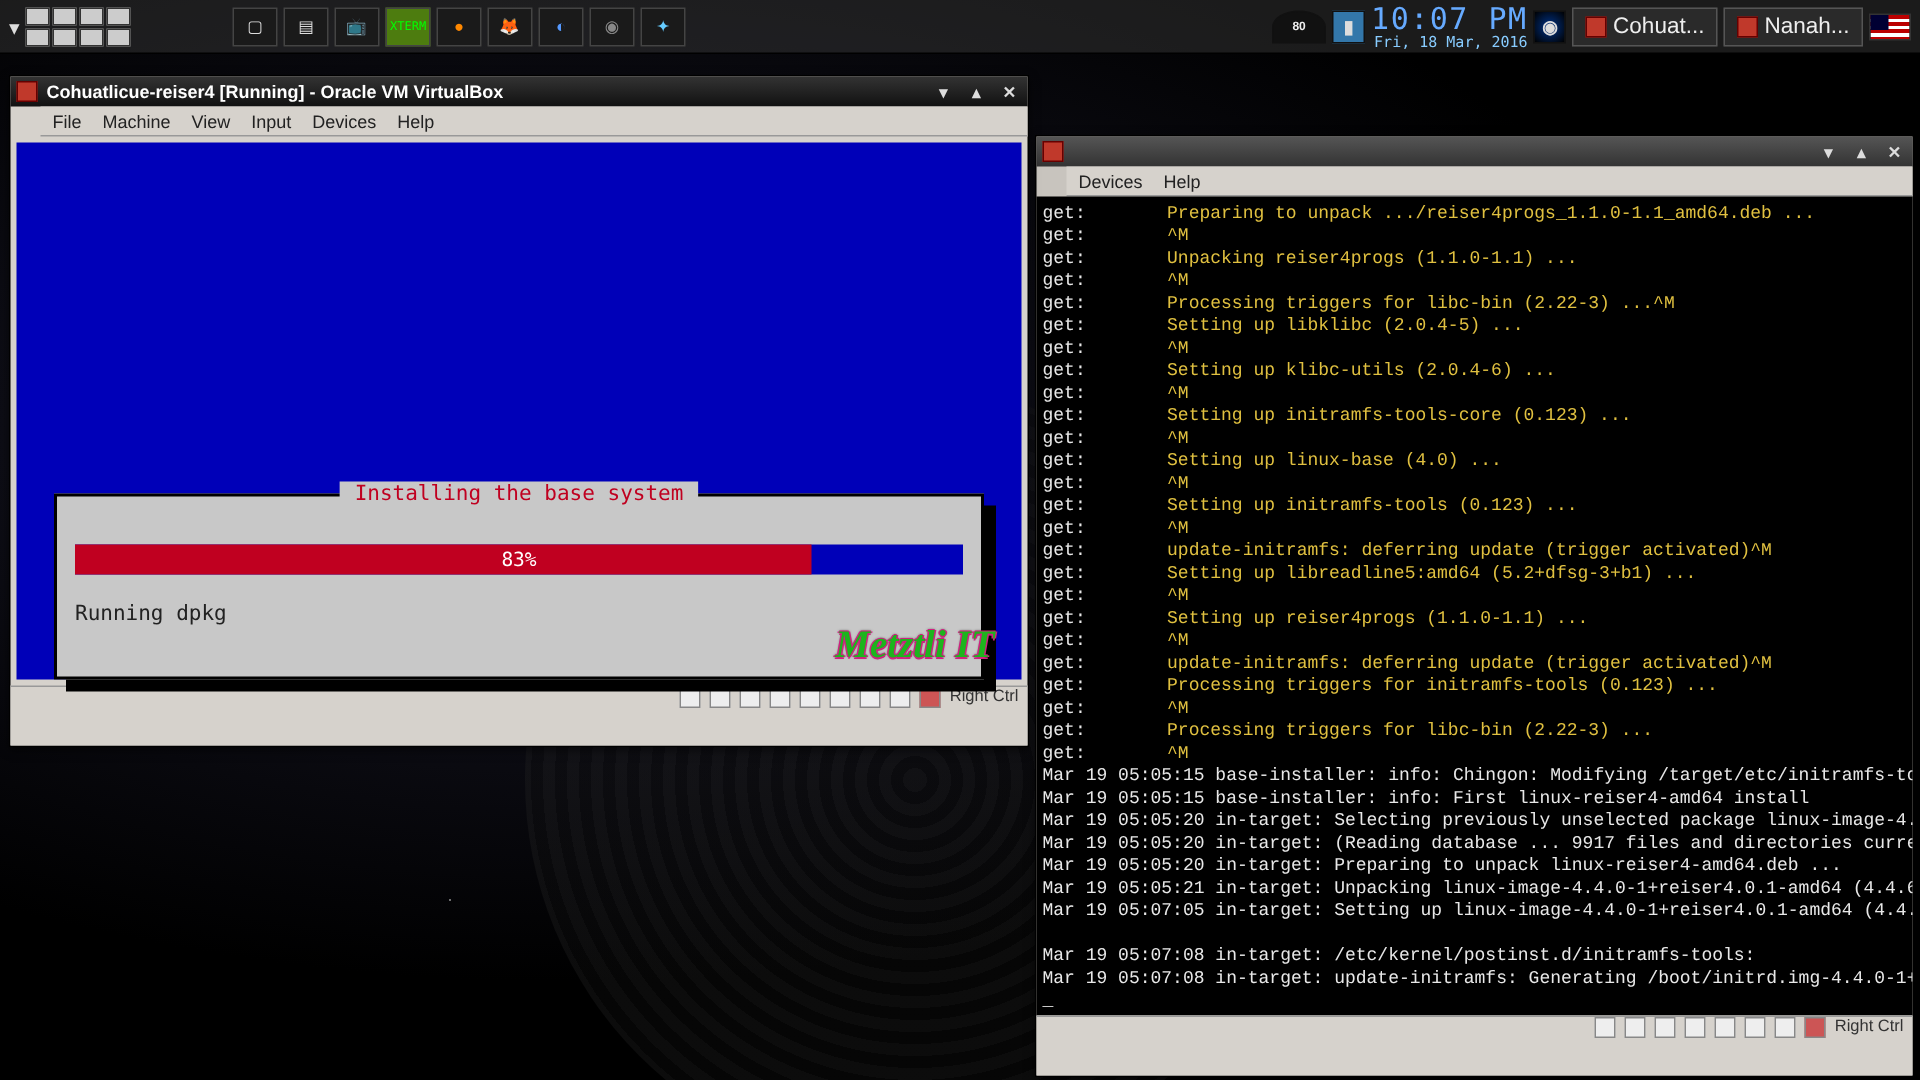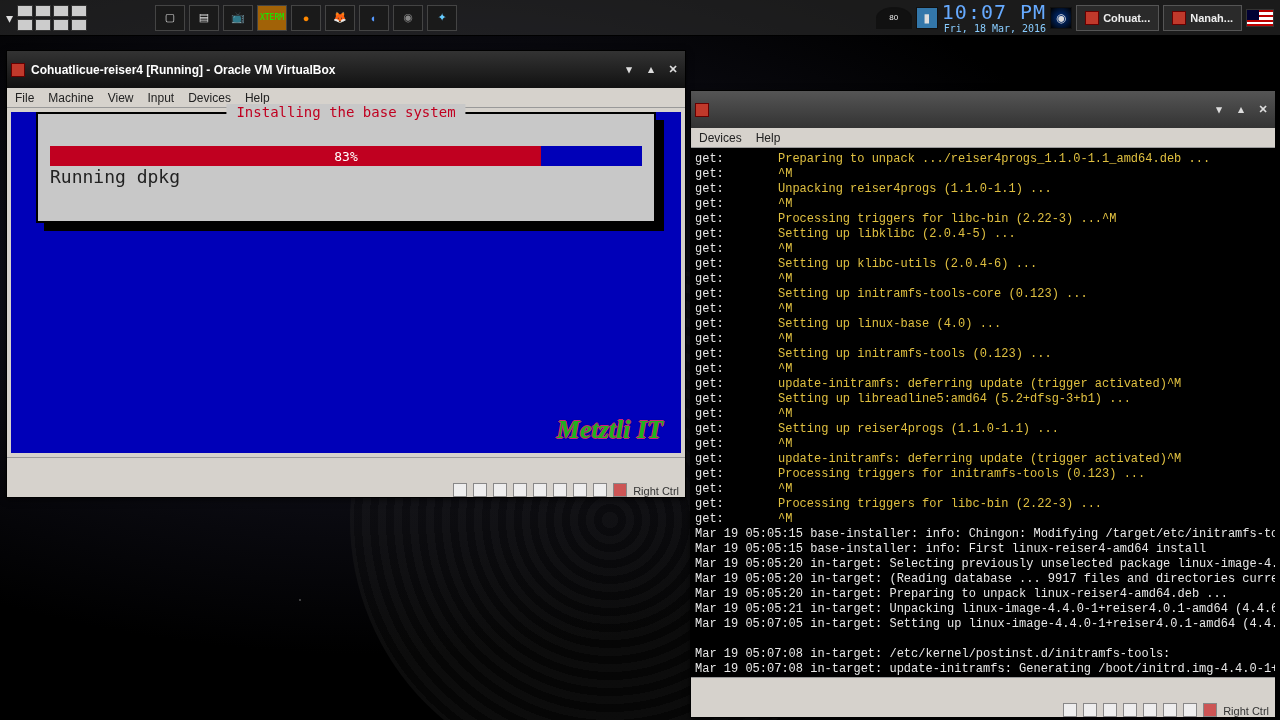--- a/index.html
+++ b/index.html
@@ -39,96 +39,97 @@
     background: rgba(60,60,60,.45);
     border-bottom:1px solid #000;
     display:flex; align-items:center; gap:4px; padding:0 6px;
     font-size:11px; color:#ddd;
   }
   .taskbar .spacer { flex:1; }
   .taskbar .appicon {
     width:22px; height:22px; background:#333; border:1px solid #111;
     display:inline-flex; align-items:center; justify-content:center;
     font-size:12px;
+    font-weight:bold;
   }
   .taskbar .launcher {
     width:30px; height:26px; background:#1a1a1a; border:1px solid #444;
     display:flex; align-items:center; justify-content:center;
   }
   .taskbar .clock { text-align:right; line-height:1.1; color:#6af; font-family:monospace;}
   .taskbar .clock .time { font-size:20px; letter-spacing:1px;}
   .taskbar .taskbtn {
     height:26px; padding:0 8px; background:#2a2a2a; border:1px solid #555;
-    display:flex; align-items:center; gap:4px; font-size:11px; color:#eee;
-    max-width:110px; overflow:hidden; white-space:nowrap;font-weight:bold;
+    display:flex; align-items:center; gap:4px; font-size:15px; color:#eee;
+    max-width:110px; overflow:hidden; white-space:nowrap;
   }
   .taskbar .flag {
     width:28px; height:18px;
     background: linear-gradient(#b00 0 15%, #fff 15% 30%, #b00 30% 45%, #fff 45% 60%, #b00 60% 75%, #fff 75% 90%, #b00 90% 100%);
     position:relative; border:1px solid #333;
   }
   .taskbar .flag::before { content:""; position:absolute; left:0; top:0; width:12px; height:10px; background:#003;}
   .mini-grid { display:grid; grid-template-columns:repeat(4,16px); grid-template-rows:repeat(2,12px); gap:2px; }
   .mini-grid span { background:#ccc; border:1px solid #333;}
 
   
   .window {
     position:absolute;
     background:#d6d2cc;
     border:1px solid #000;
     box-shadow: 0 2px 6px rgba(0,0,0,.6);
     display:flex; flex-direction:column;
   }
   .titlebar {
-    height:37px; background:linear-gradient(#333,#111);
+    height:20px; background:linear-gradient(#333,#111);
     color:#fff; font:bold 12px sans-serif;
     display:flex; align-items:center; padding:0 4px; gap:6px;
   }
   .titlebar .t-spacer{flex:1}
   .titlebar .wbtn{
     width:16px;height:14px;color:#ddd;font-size:11px;
     display:flex;align-items:center;justify-content:center; cursor:pointer;
   }
   .title-icon{width:14px;height:14px;background:#c0392b;border:1px solid #600;}
   .menubar {
     height:20px; background:#d6d2cc; border-bottom:1px solid #999;
     display:flex; align-items:center; gap:14px; padding:0 8px;
-    font:12px sans-serif; color:#222;
+    font:12px sans-serif; color:#222;margin-left:20px;
   }
   .menubar span{cursor:default;}
 
   
   .vm1-screen {
     flex:1; background:#0000b8; position:relative; margin:4px;
-    display:flex; align-items:flex-start; justify-content:center;
+    display:flex; align-items:flex-end; justify-content:center;
   }
   .installer {
     width:620px; background:#c8c8c8; border:2px solid #000;
     box-shadow: 8px 8px 0 #000;
     padding:14px 12px 34px;
     font-family: monospace;
     position:relative;
   }
   .installer-title{
     position:absolute; top:-10px; left:50%; transform:translateX(-50%);
     background:#c8c8c8; padding:0 10px; color:#c00020; font-size:14px;
   }
   .pbar-wrap { margin-top:18px; background:#0000b8; height:20px; position:relative;}
   .pbar-fill { position:absolute; left:0; top:0; bottom:0; background:#c00020;}
   .pbar-pct { position:absolute; inset:0; display:flex; align-items:center; justify-content:center; color:#fff; font-size:13px;}
-  .installer-status{ margin-top:0; color:#222; font-size:18px;}
+  .installer-status{ margin-top:18px; color:#222; font-size:14px;}
   .brand {
     position:absolute; right:18px; bottom:8px;
     font: italic bold 26px Georgia, serif;
     color:#1db41d;
     text-shadow: -1px 0 #d02080, 1px 0 #d02080, 0 -1px #d02080, 0 1px #d02080, 0 0 2px #000;
   }
   .vm-statusbar{
     height:40px; background:#d6d2cc; border-top:1px solid #999;
-    display:flex; align-items:flex-end; justify-content:flex-end; gap:6px;
+    display:flex; align-items:flex-start; justify-content:flex-end; gap:6px;
     padding:0 6px; font:11px sans-serif; color:#333;
   }
   .sb-icon{width:14px;height:14px;border:1px solid #888;background:#eee;}
 
   
   .vm2-term {
     flex:1; background:#000; color:#e8e8e8;
     font: 12px/15px "Courier New", monospace;
     padding:4px 4px; overflow:hidden; white-space:pre;
   }
@@ -149,21 +150,21 @@
       <span></span>
       <span></span>
       <span></span>
       <span></span>
       <span></span>
   </div>
   <div style="width:60px"></div>
   <div class="launcher">▢</div>
   <div class="launcher">▤</div>
   <div class="launcher">📺</div>
-  <div class="launcher" style="background:#a16207;color:#0f0;font:8px monospace">XTERM</div>
+  <div class="launcher" style="background:#4d7c0f;color:#0f0;font:8px monospace">XTERM</div>
   <div class="launcher" style="color:#f80">●</div>
   <div class="launcher" style="color:#f60">🦊</div>
   <div class="launcher" style="color:#59f">◐</div>
   <div class="launcher" style="color:#888">◉</div>
   <div class="launcher" style="color:#6cf">✦</div>
   <div class="spacer"></div>
   <div class="appicon" style="width:36px;border-radius:50% 50% 0 0;background:#111;color:#eee;font-size:8px">80</div>
   <div class="appicon" style="background:#37a">▮</div>
   <div class="clock">
     <div class="time">10:07 PM</div>

